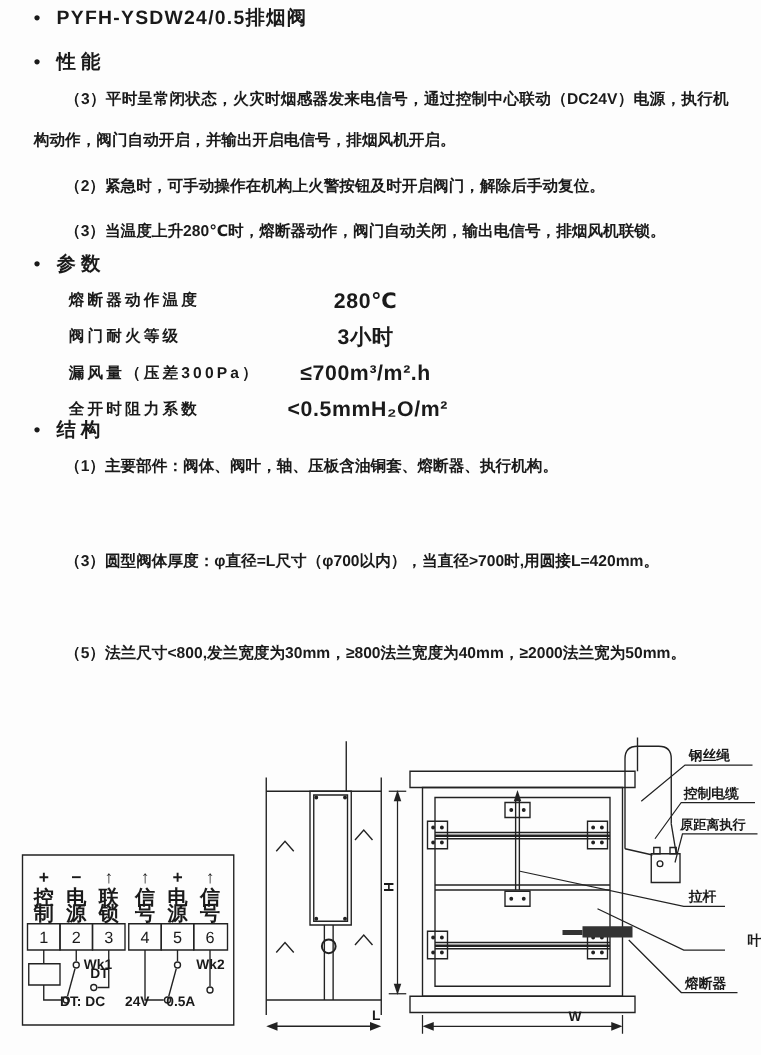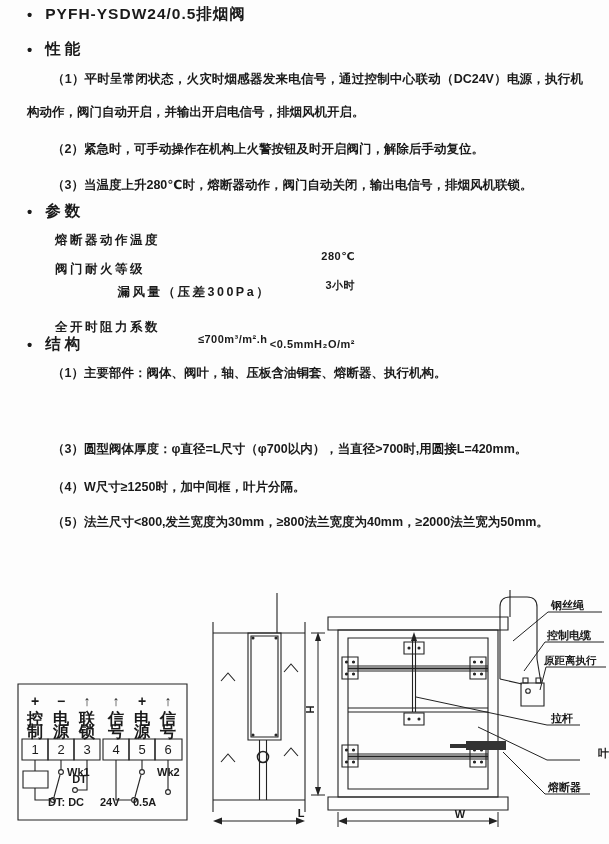--- a/index.html
+++ b/index.html
@@ -8,21 +8,21 @@
         font-family:"Liberation Sans","DejaVu Sans",sans-serif;color:#1a1a1a;font-weight:700;}
   .abs{position:absolute;}
   .bullet-row{display:flex;align-items:center;gap:13px;left:27px;}
   .bullet{font-size:15px;line-height:1;}
   .doc-title{font-size:15.5px;letter-spacing:1px;}
   .heading{font-size:15.5px;letter-spacing:4px;text-align:center;}
   .para{left:27px;width:556px;font-size:12.5px;line-height:33px;text-indent:2em;text-align:justify;}
   .line-item{left:27px;width:570px;font-size:12.5px;line-height:18px;text-indent:2em;white-space:nowrap;}
   .param-row{left:55px;width:300px;height:29px;display:flex;align-items:center;}
   .param-label{width:175px;font-size:12.5px;letter-spacing:2.5px;}
-  .param-value{width:125px;text-align:right;font-size:11px;letter-spacing:0.5px;margin-top:32px;}
+  .param-value{width:125px;text-align:center;font-size:17px;letter-spacing:0.5px;}
   .dlabel{position:absolute;font-size:11px;line-height:13px;white-space:nowrap;}
   .dlabel.center{text-align:center;margin-left:44px;}
   .wsym{position:absolute;width:20px;text-align:center;font-size:14px;line-height:14px;}
   .wlabel{position:absolute;width:15px;text-align:center;font-size:16px;line-height:12.5px;word-break:break-all;}
   .wnum{position:absolute;width:26px;height:21px;line-height:21px;text-align:center;font-size:13px;font-weight:400;}
   .rot90{transform:rotate(90deg);}
   svg{position:absolute;left:0;top:585px;}
   svg *{vector-effect:non-scaling-stroke;}
 </style>
 </head>
@@ -33,54 +33,53 @@
   <div class="abs bullet-row" style="top:4px;">
     <span class="bullet">•</span>
     <span class="doc-title">PYFH-YSDW24/0.5排烟阀</span>
   </div>
 
   <div class="abs bullet-row" style="top:39px;">
     <span class="bullet">•</span>
     <span class="heading">性能</span>
   </div>
 
-  <div class="abs para" style="top:63px;">（1）平时呈常闭状态，火灾时烟感器发来电信号，通过控制中心联动（DC24V）电源，执行机构动作，阀门自动开启，并输出开启电信号，排烟风机开启。</div>
+  <div class="abs para" style="top:63px;">（3）平时呈常闭状态，火灾时烟感器发来电信号，通过控制中心联动（DC24V）电源，执行机构动作，阀门自动开启，并输出开启电信号，排烟风机开启。</div>
   <div class="abs para" style="top:140px;line-height:18px;">（2）紧急时，可手动操作在机构上火警按钮及时开启阀门，解除后手动复位。</div>
   <div class="abs para" style="top:176px;line-height:18px;">（3）当温度上升280℃时，熔断器动作，阀门自动关闭，输出电信号，排烟风机联锁。</div>
 
   <div class="abs bullet-row" style="top:201px;">
     <span class="bullet">•</span>
     <span class="heading">参数</span>
   </div>
 
   <div class="abs param-row" style="top:226px;">
     <span class="param-label">熔断器动作温度</span>
     <span class="param-value">280℃</span>
   </div>
   <div class="abs param-row" style="top:255px;">
     <span class="param-label">阀门耐火等级</span>
     <span class="param-value">3小时</span>
   </div>
-  <div class="abs param-row" style="top:284px;flex-direction:column;">
+  <div class="abs param-row" style="top:284px;">
     <span class="param-label">漏风量（压差300Pa）</span>
     <span class="param-value">≤700m³/m².h</span>
   </div>
   <div class="abs param-row" style="top:313px;">
     <span class="param-label">全开时阻力系数</span>
     <span class="param-value">&lt;0.5mmH₂O/m²</span>
   </div>
 
   <div class="abs bullet-row" style="top:334px;">
     <span class="bullet">•</span>
     <span class="heading">结构</span>
   </div>
 
   <div class="abs line-item" style="top:364px;">（1）主要部件：阀体、阀叶，轴、压板含油铜套、熔断器、执行机构。</div>
   <div class="abs line-item" style="top:440px;">（3）圆型阀体厚度：φ直径=L尺寸（φ700以内），当直径&gt;700时,用圆接L=420mm。</div>
-  <div class="abs line-item" style="top:478px;">（4）W尺寸≥1250时，加中间框，叶片分隔。</div>
   <div class="abs line-item" style="top:513px;">（5）法兰尺寸&lt;800,发兰宽度为30mm，≥800法兰宽度为40mm，≥2000法兰宽为50mm。</div>
 
   <svg width="609" height="259" viewBox="0 585 609 259">
     <g stroke="#222" fill="none" stroke-width="1.1">
       <rect x="18" y="684" width="169" height="136"></rect>
       <rect x="22" y="739" width="26" height="21"></rect>
         <rect x="48" y="739" width="26" height="21"></rect>
         <rect x="74" y="739" width="26" height="21"></rect>
       <rect x="103" y="739" width="26" height="21"></rect>
         <rect x="129" y="739" width="26" height="21"></rect>

